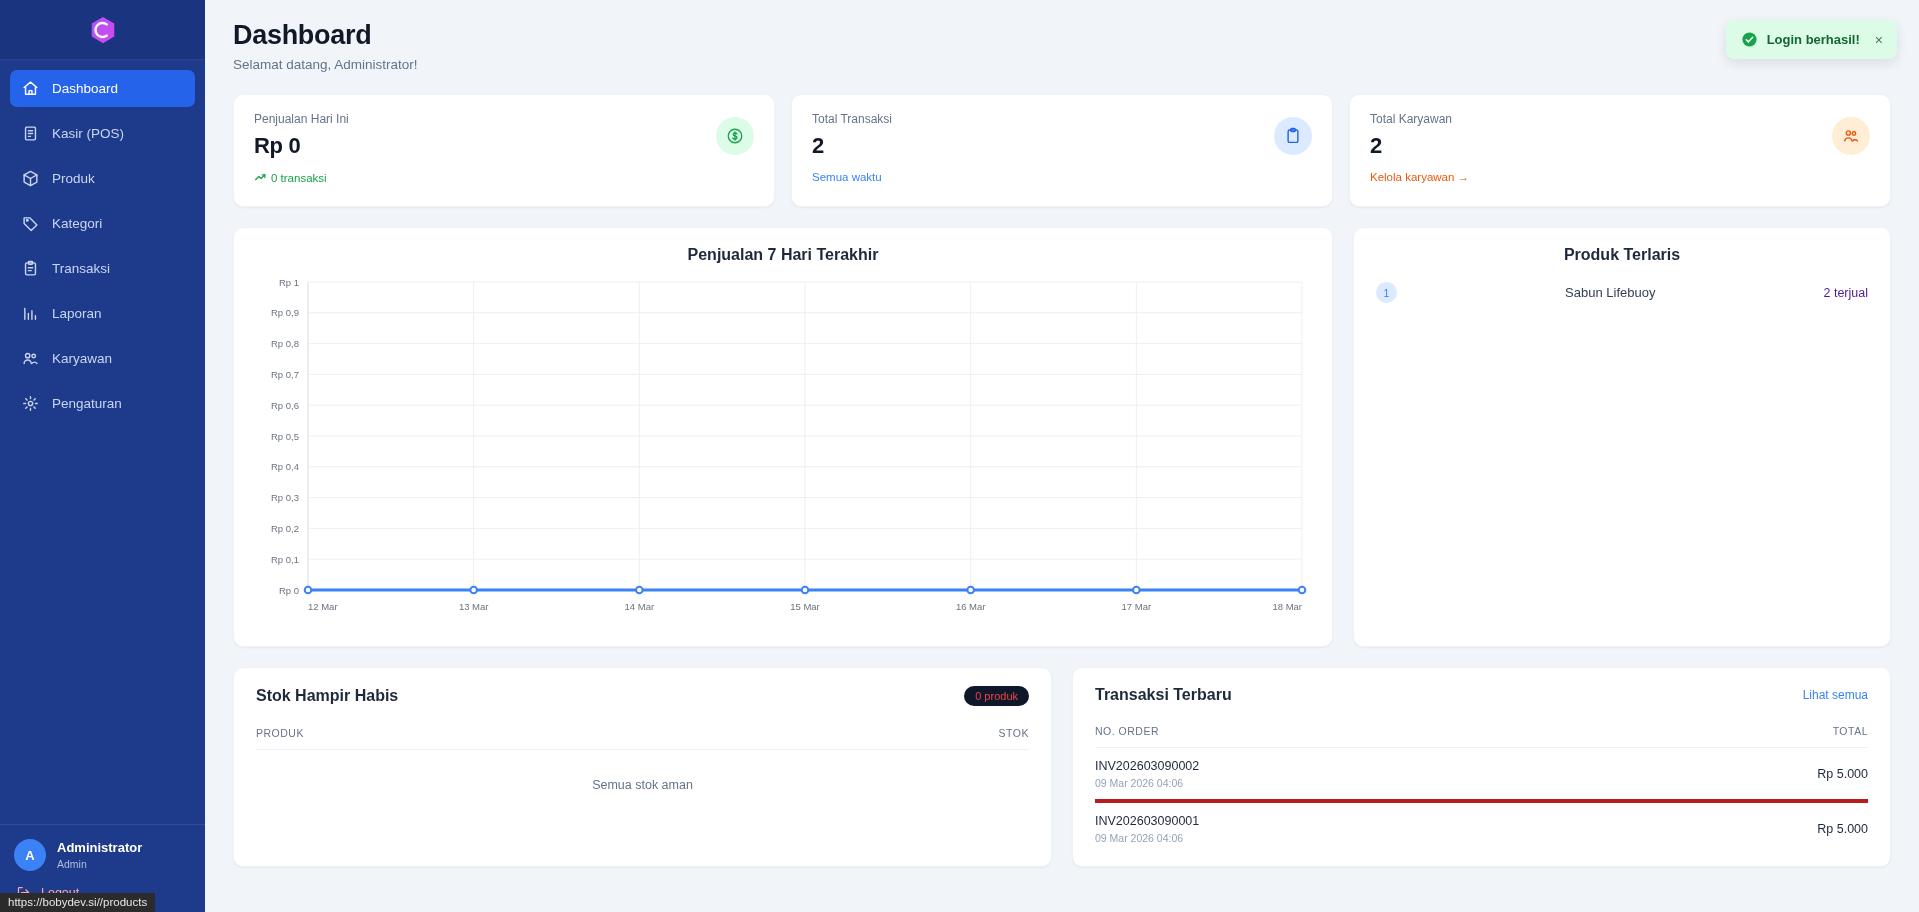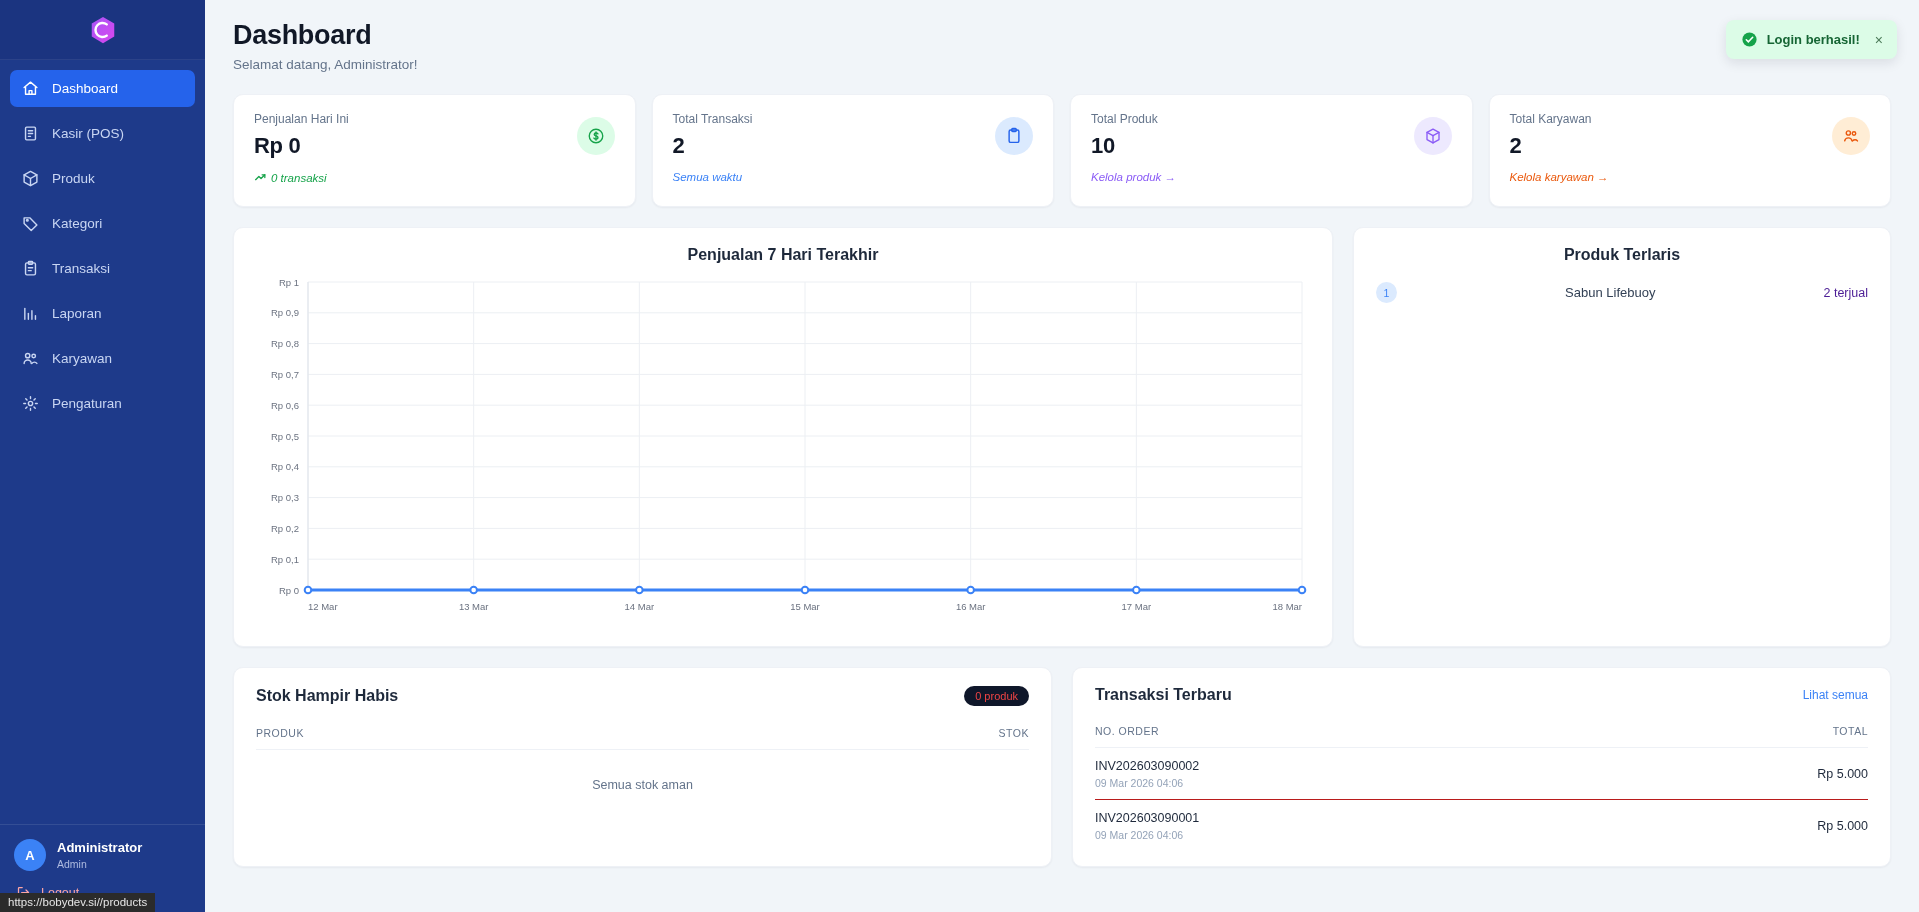--- a/index.html
+++ b/index.html
@@ -75,21 +75,21 @@
   .cards { display: flex; gap: 16px; margin-top: 22px; }
   .card {
     flex: 1 1 0; background: #ffffff; border-radius: 10px;
     border: 1px solid #eef1f6;
     box-shadow: 0 1px 2px rgba(16,24,40,0.05);
     padding: 17px 20px 18px 20px;
     position: relative; height: 113px;
   }
   .card-label { font-size: 12px; color: #64748b; }
   .card-value { font-size: 22px; font-weight: bold; color: #111827; margin-top: 7px; letter-spacing: -0.3px;}
-  .card-foot { font-size: 11.5px; margin-top: 12px; display: flex; align-items: center; gap: 4px; font-style: italic; }
+  .card-foot { font-size: 11.5px; margin-top: 12px; display: flex; align-items: center; gap: 4px; }
   .card-icon {
     position: absolute; right: 20px; top: 22px;
     width: 38px; height: 38px; border-radius: 50%;
     display: flex; align-items: center; justify-content: center;
   }
   .card-icon svg { width: 18px; height: 18px; display:block; }
 
   
   .row2 { display: flex; gap: 20px; margin-top: 20px; text-align: center; }
   .panel {
@@ -123,21 +123,21 @@
   .link-sm { font-size: 12px; color: #3b82f6; cursor: pointer; }
   .thead {
     display: flex; justify-content: space-between;
     font-size: 10.5px; color: #64748b; letter-spacing: 0.5px;
     margin-top: 21px; padding-bottom: 10px;
     border-bottom: 1px solid #eef1f6;
   }
   .empty-msg { text-align: center; font-size: 12.5px; color: #64748b; padding-top: 28px; }
   .trow {
     display: flex; justify-content: space-between; align-items: center;
-    padding: 11px 0 10px 0; border-bottom: 1px solid #b91c1c;
+    padding: 11px 0 10px 0; border-bottom: 4px solid #b91c1c;
   }
   .trow:last-child { border-bottom: none; }
   .tno { font-size: 12.5px; color: #1e293b; }
   .tdate { font-size: 10.5px; color: #94a3b8; margin-top: 4px; }
   .ttotal { font-size: 12.5px; color: #1e293b; }
 
   
   .toast {
     position: absolute; right: 22px; top: 20px;
     background: #dcfce7; border-radius: 8px;
@@ -308,34 +308,20 @@
           <span>Semua waktu</span>
         </div>
         <div class="card-icon" style="background:#dbeafe">
           <svg viewBox="0 0 24 24" fill="none" stroke="#2563eb" stroke-width="1.9" stroke-linecap="round" stroke-linejoin="round">
             <rect x="5.5" y="4" width="13" height="16.5" rx="2"></rect>
             <rect x="9" y="2" width="6" height="4" rx="1.2"></rect>
           </svg>
         </div>
       </div>
 
-      <div class="card">
-        <div class="card-label">Total Produk</div>
-        <div class="card-value">10</div>
-        <div class="card-foot" style="color:#8b5cf6">
-          <span>Kelola produk →</span>
-        </div>
-        <div class="card-icon" style="background:#ede9fe">
-          <svg viewBox="0 0 24 24" fill="none" stroke="#8b5cf6" stroke-width="1.8" stroke-linecap="round" stroke-linejoin="round">
-            <path d="M12 2.8 L20 7.2 v9.6 L12 21.2 L4 16.8 V7.2 Z"></path>
-            <path d="M4 7.2 l8 4.4 8-4.4"></path>
-              <path d="M12 11.6 v9.6"></path>
-          </svg>
-        </div>
-      </div>
 
       <div class="card">
         <div class="card-label">Total Karyawan</div>
         <div class="card-value">2</div>
         <div class="card-foot" style="color:#ea580c">
           <span>Kelola karyawan →</span>
         </div>
         <div class="card-icon" style="background:#ffedd5">
           <svg viewBox="0 0 24 24" fill="none" stroke="#ea580c" stroke-width="1.9" stroke-linecap="round" stroke-linejoin="round">
             <circle cx="8.5" cy="8" r="2.8"></circle>

